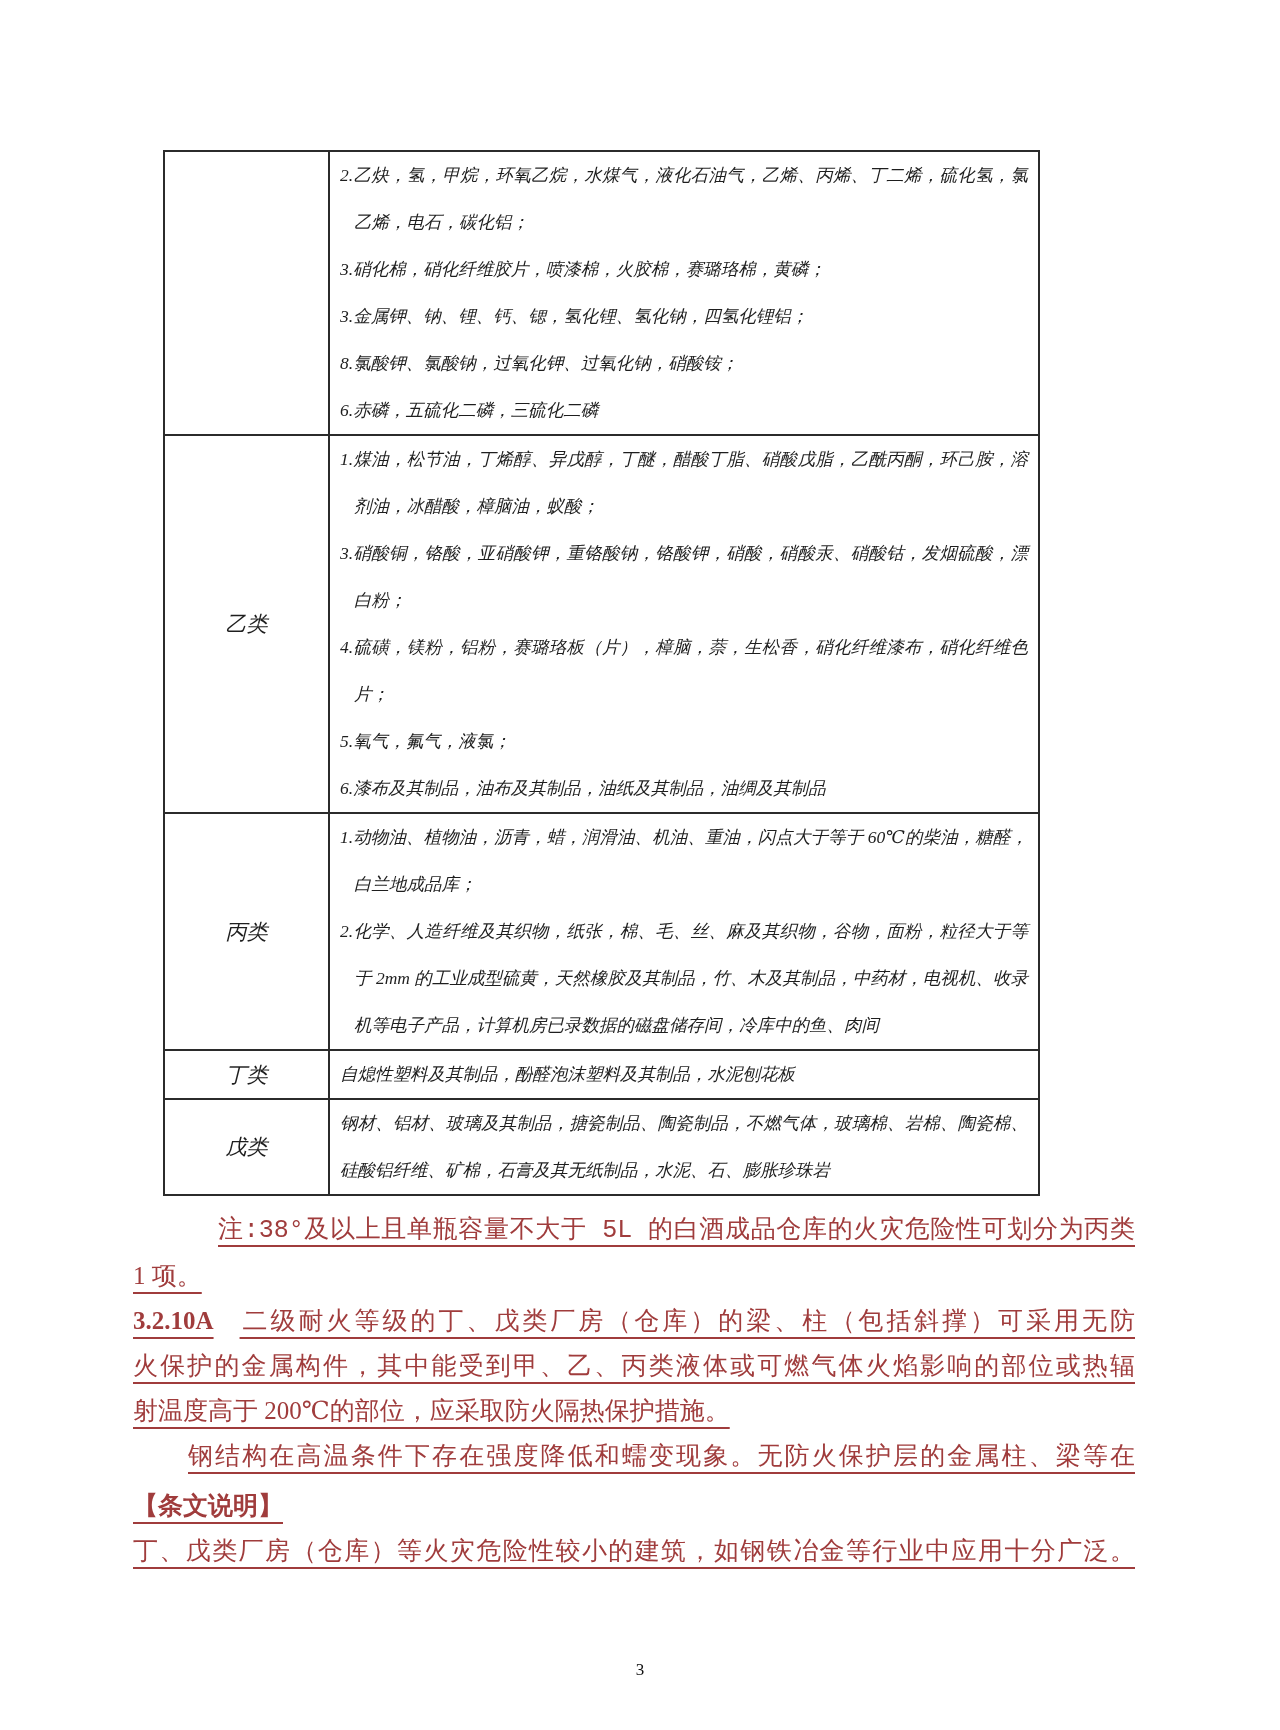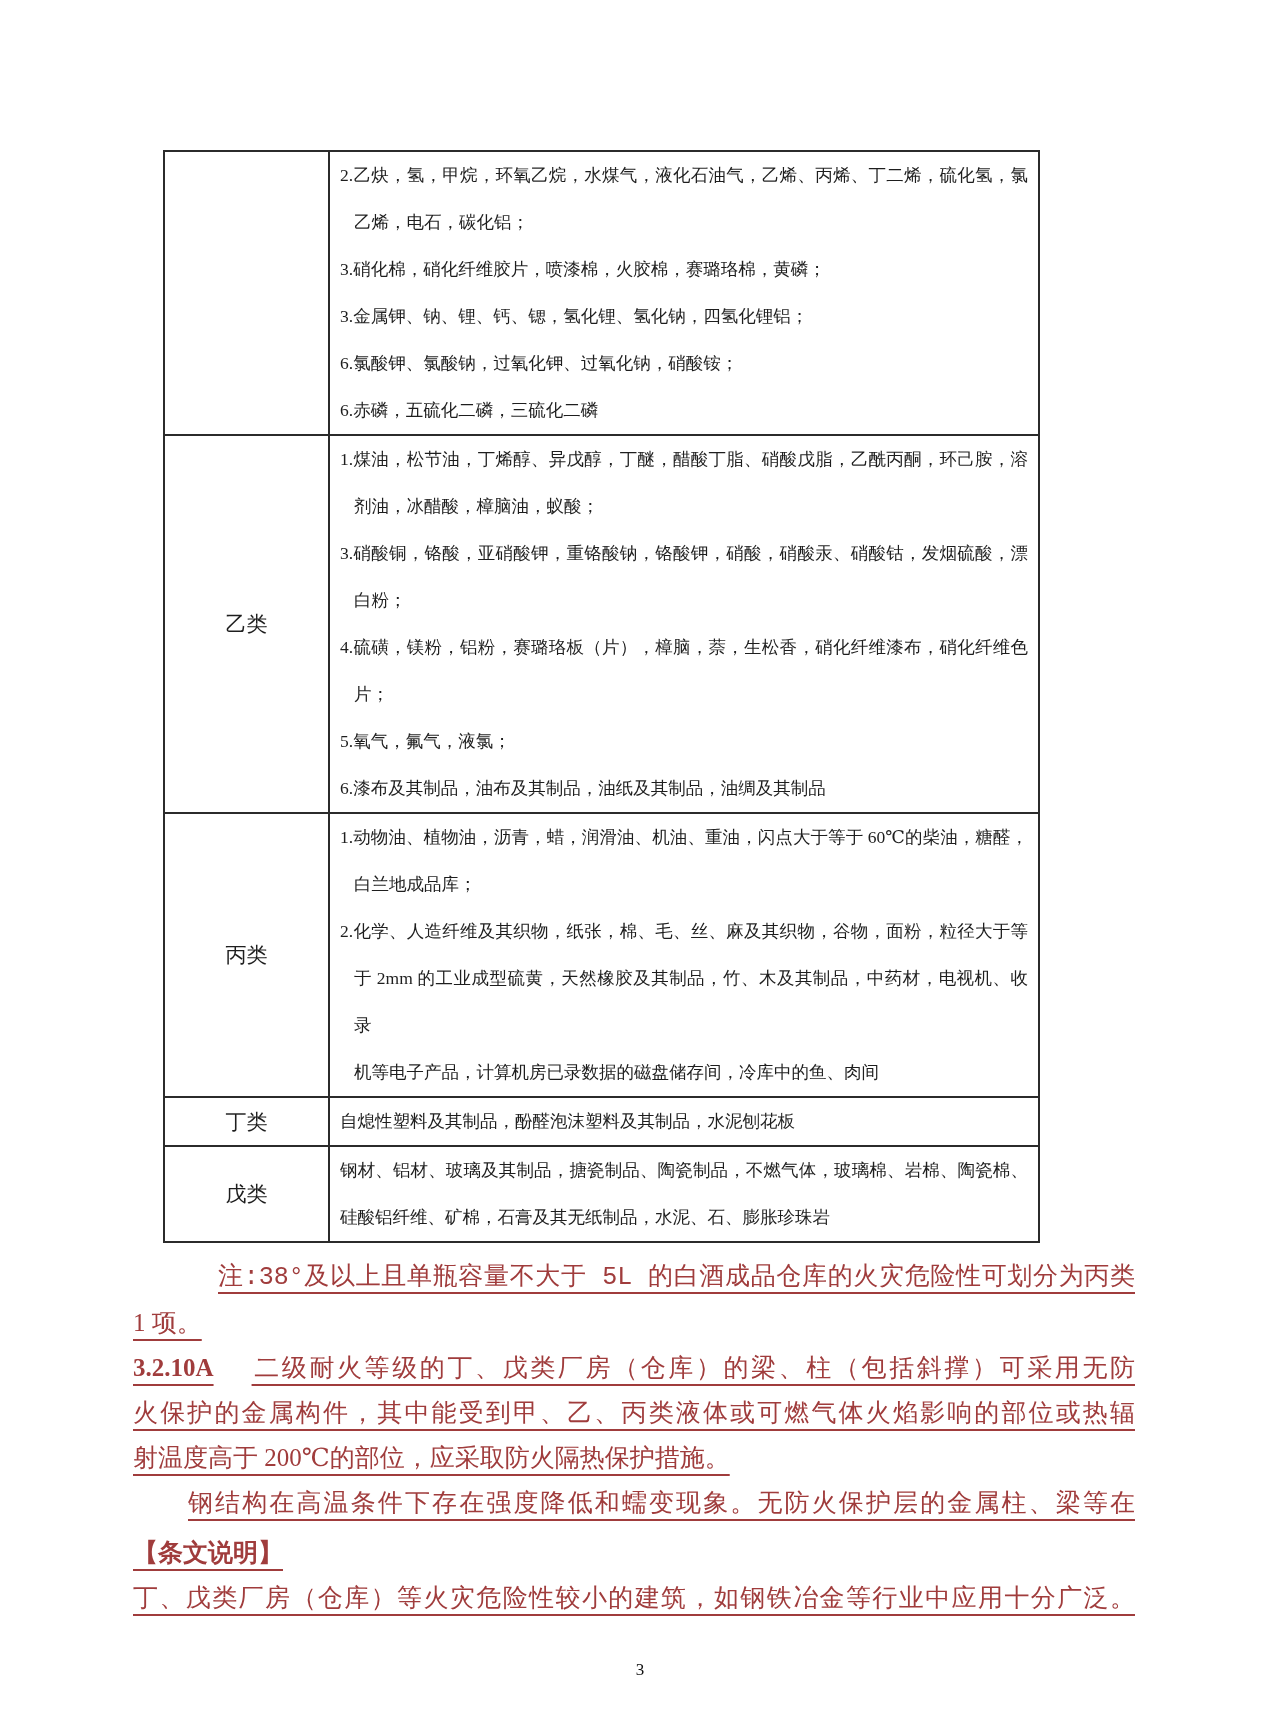--- a/index.html
+++ b/index.html
@@ -18,20 +18,21 @@
     color:var(--ink);
     overflow:hidden;
   }
   .content{position:absolute;left:133px;top:150px;width:1002px;}
 
   
   .doc-table{
     margin-left:30px;
     width:873px;
     border:2px solid var(--line);
+    font-style:italic;
   }
   .trow{display:flex;}
   .trow + .trow{border-top:2px solid var(--line);}
   .tlabel{
     flex:none;width:163px;
     border-right:2px solid var(--line);
     display:flex;align-items:center;justify-content:center;
     font-size:21px;
   }
   .tcell{flex:1;padding:0 10px;font-size:17.5px;min-width:0;}
@@ -43,21 +44,21 @@
   .redblock{margin-top:12px;color:var(--red);font-size:25px;}
   .rline{
     line-height:45px;
     text-decoration:underline;
     text-decoration-thickness:1.5px;
     text-underline-offset:8px;
   }
   .indent-note{text-indent:85px;font-family:Liberation Mono, monospace;}
   .indent-para{text-indent:55px;}
   .clause-num{font-weight:bold;}
-  .clause-rest{margin-left:38px;}
+  .clause-rest{margin-left:26px;}
   .cmt-header{font-weight:bold;margin-top:5px;}
 
   .page-num{
     position:absolute;left:0;top:1660px;width:100%;
     text-align:center;font-size:17px;color:#111;
   }
 </style>
 </head>
 <body>
 
@@ -66,21 +67,21 @@
 
     <div class="doc-table">
 
       <div class="trow">
         <div class="tlabel"></div>
         <div class="tcell">
           <div class="tline jl">2.乙炔，氢，甲烷，环氧乙烷，水煤气，液化石油气，乙烯、丙烯、丁二烯，硫化氢，氯</div>
           <div class="tline cont">乙烯，电石，碳化铝；</div>
           <div class="tline">3.硝化棉，硝化纤维胶片，喷漆棉，火胶棉，赛璐珞棉，黄磷；</div>
           <div class="tline">3.金属钾、钠、锂、钙、锶，氢化锂、氢化钠，四氢化锂铝；</div>
-          <div class="tline">6.氯酸钾、氯酸钠，过氧化钾、过氧化钠，硝酸铵；</div>
+          <div class="tline">8.氯酸钾、氯酸钠，过氧化钾、过氧化钠，硝酸铵；</div>
           <div class="tline">6.赤磷，五硫化二磷，三硫化二磷</div>
         </div>
       </div>
 
       <div class="trow">
         <div class="tlabel">乙类</div>
         <div class="tcell">
           <div class="tline jl">1.煤油，松节油，丁烯醇、异戊醇，丁醚，醋酸丁脂、硝酸戊脂，乙酰丙酮，环己胺，溶</div>
           <div class="tline cont">剂油，冰醋酸，樟脑油，蚁酸；</div>
           <div class="tline jl">3.硝酸铜，铬酸，亚硝酸钾，重铬酸钠，铬酸钾，硝酸，硝酸汞、硝酸钴，发烟硫酸，漂</div>

